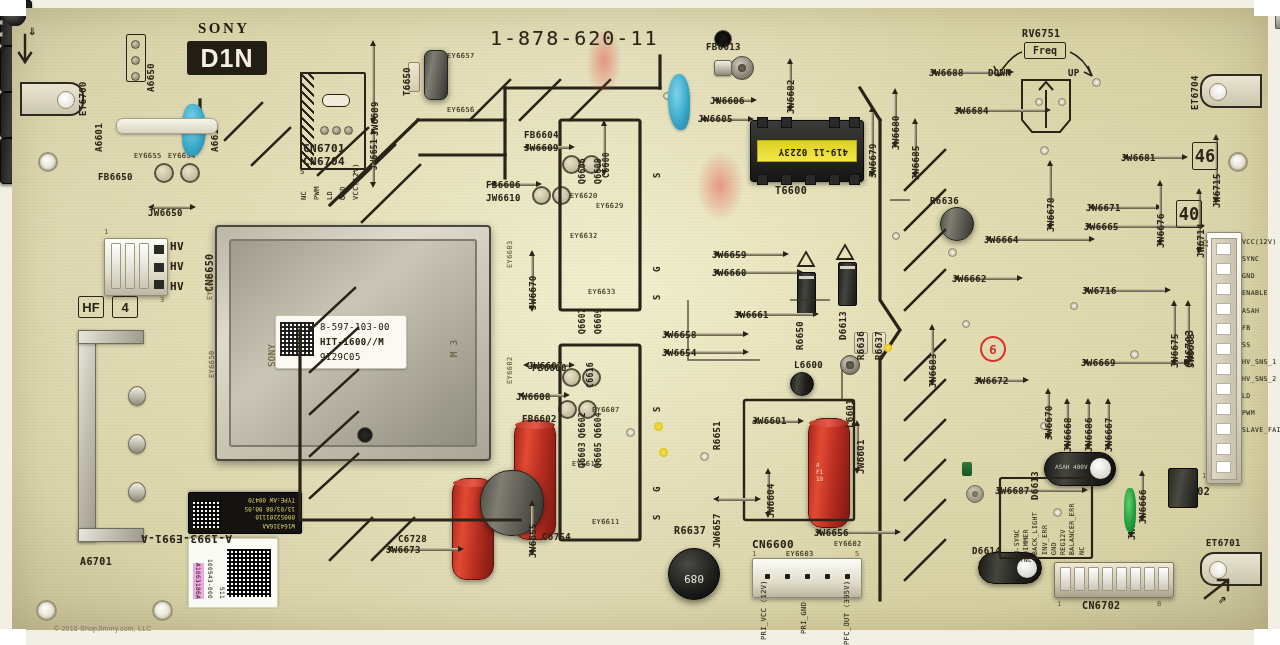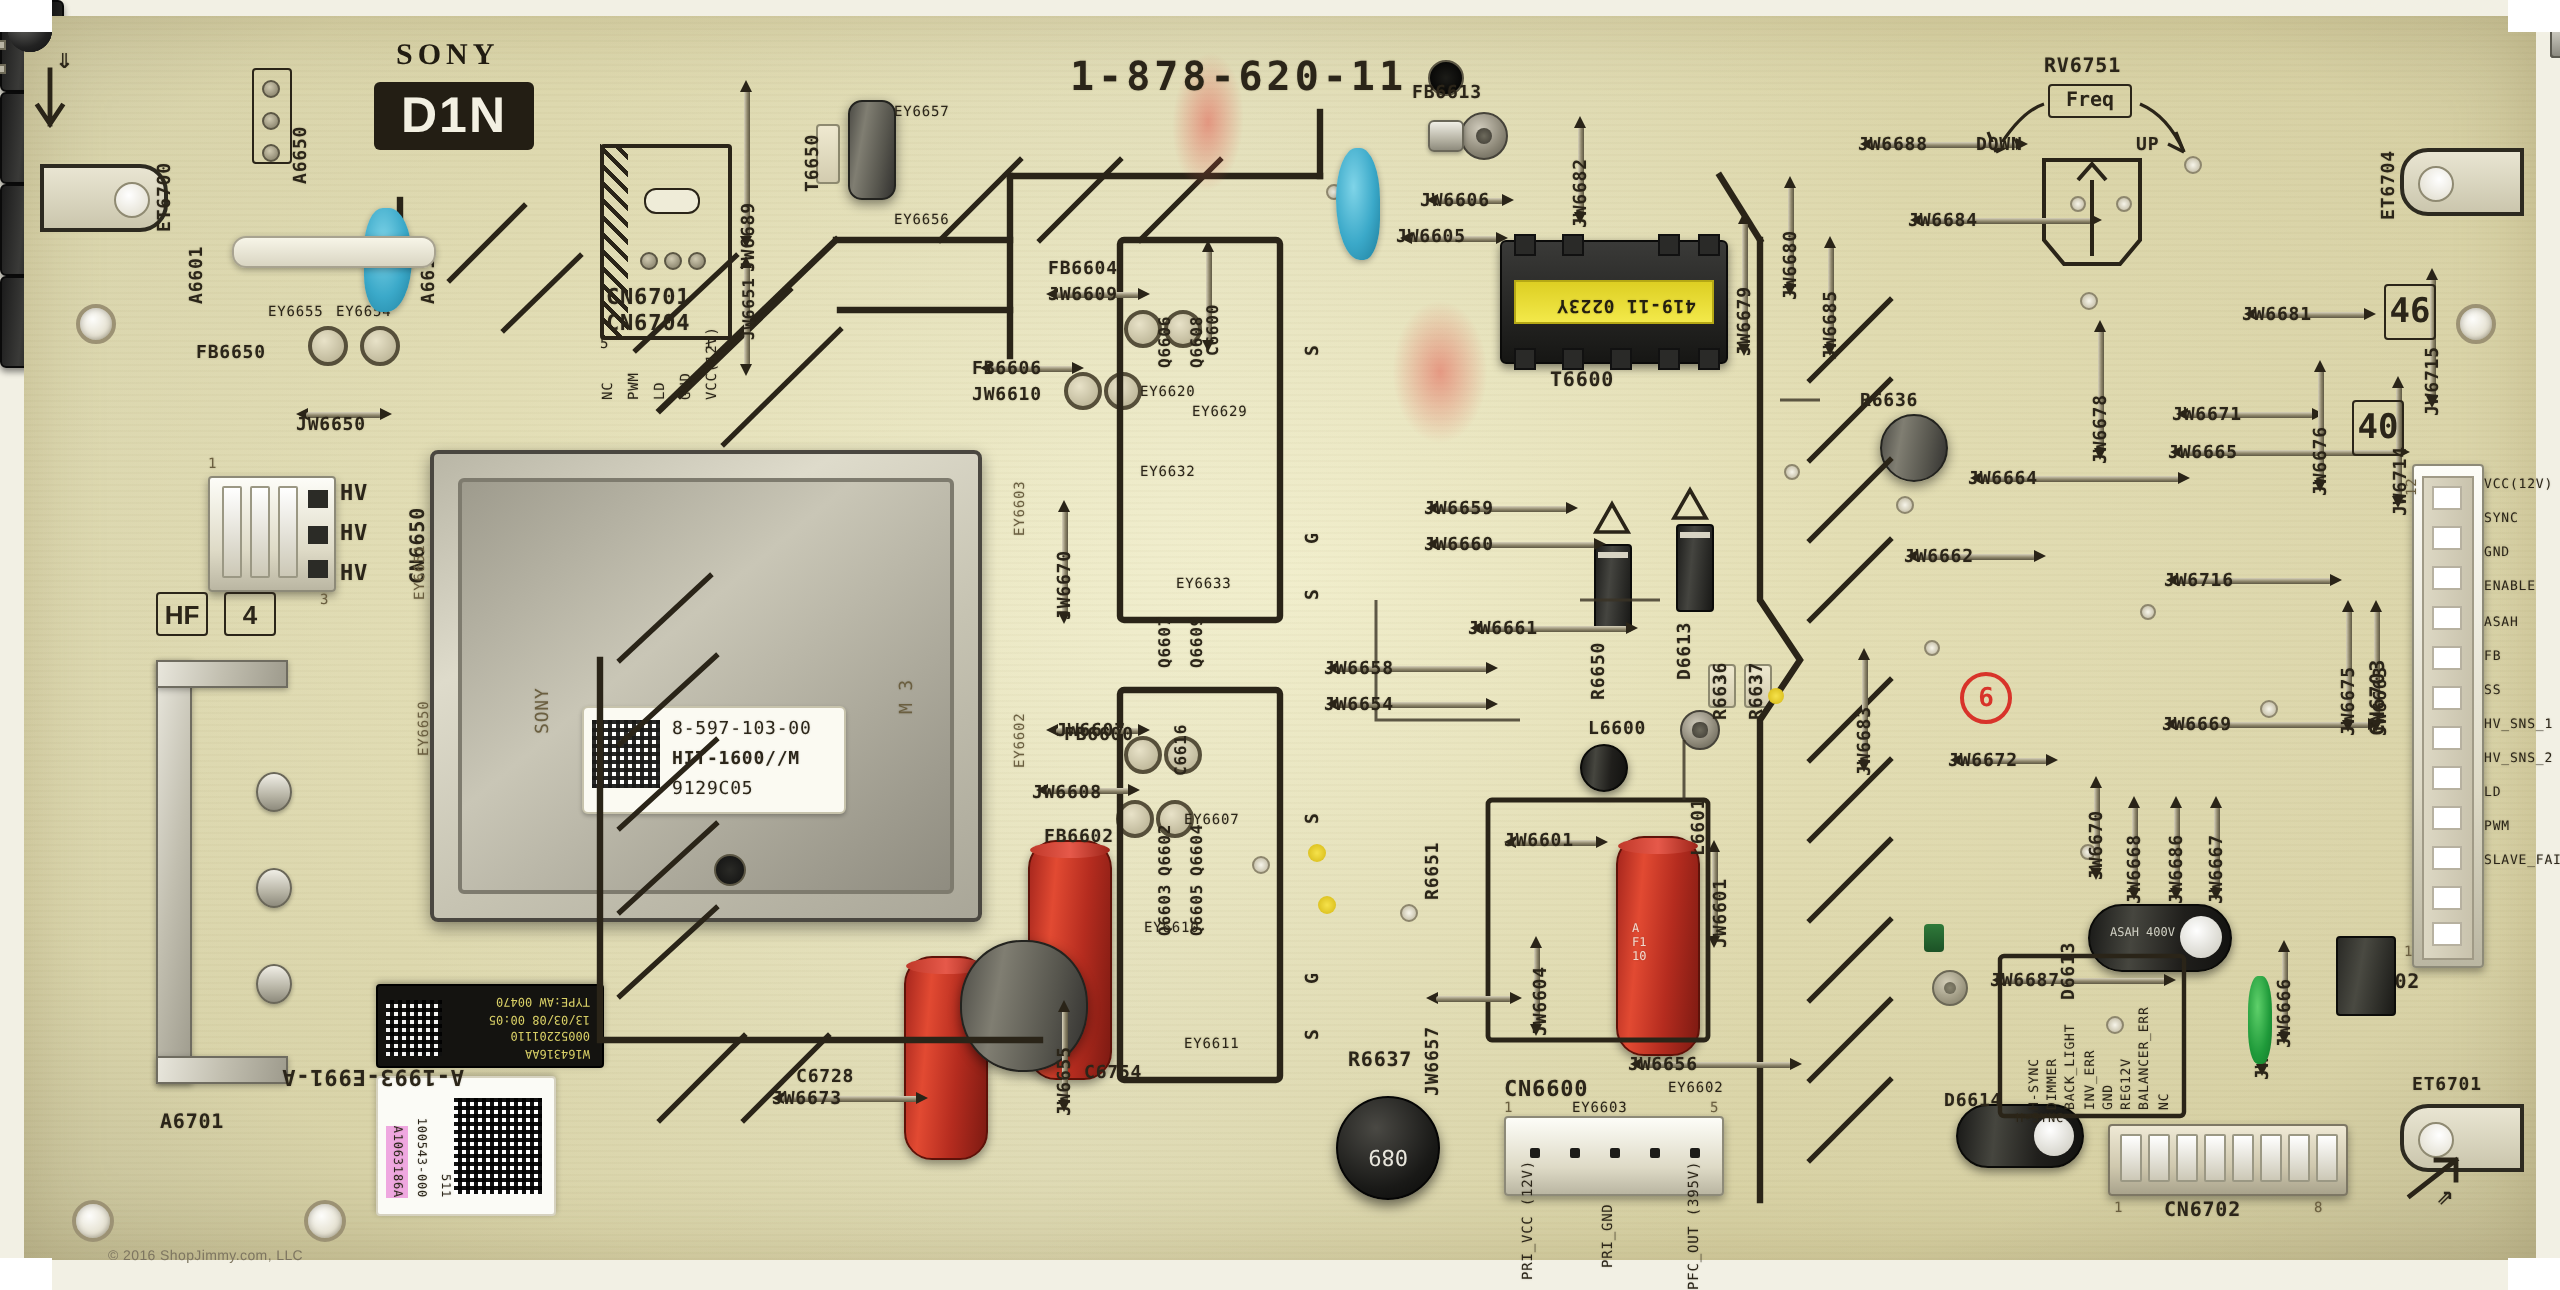--- a/index.html
+++ b/index.html
@@ -26,21 +26,21 @@
   .cut.tr{right:0;top:0;width:26px;height:16px;}
   .cut.bl{left:0;bottom:0;width:26px;height:16px;}
   .cut.br{right:0;bottom:0;width:26px;height:16px;}
 
   
   .t{position:absolute;color:#2b2519;font-family:"DejaVu Sans Mono",monospace;white-space:nowrap;
      letter-spacing:.4px;text-shadow:0 0 1px rgba(60,50,25,.25);z-index:20;}
   .s7{font-size:7px;} .s8{font-size:8px;} .s9{font-size:9px;}
   .s10{font-size:10px;} .s11{font-size:11px;}
   .s14{font-size:14px;font-weight:bold;}
-  .s20{font-size:20px;font-weight:bold;letter-spacing:2px;margin-left:45px;}
+  .s20{font-size:20px;font-weight:normal;letter-spacing:2px;}
   .b{font-weight:bold;}
   .rot90{transform:rotate(-90deg);transform-origin:0 0;}
   .tiny{font-size:6px;letter-spacing:0;color:#5d5136;}
   .faint{color:#6b5f40;}
 
   
   .jw{position:absolute;height:5px;z-index:14;}
   .jw .bar{position:absolute;left:5px;right:5px;top:1px;height:3px;
     background:linear-gradient(180deg,#d8d2bb,#8e866b 55%,#5e5843);border-radius:2px;}
   .jw .ah{position:absolute;top:-1px;width:0;height:0;border-top:3.5px solid transparent;border-bottom:3.5px solid transparent;}
@@ -272,21 +272,21 @@
   <div class="dinbox" style="left:187px;top:41px;width:80px;height:34px;">
     <span>D1N</span>
   </div>
 
   <div class="t s20" style="left:490px;top:26px;">1-878-620-11</div>
   <div class="redsmudge" style="left:696px;top:150px;width:48px;height:72px;"></div>
   <div class="redsmudge" style="left:586px;top:26px;width:36px;height:70px;transform:rotate(3deg);"></div>
 
   <div class="transformer" style="left:215px;top:225px;width:272px;height:232px;">
     <div class="inner"></div>
-    <div class="lbl" style="left:74px;top:88px;width:130px;height:52px;margin-top:38px;">
+    <div class="lbl" style="left:58px;top:88px;width:130px;height:52px;">
       <div class="qr" style="left:4px;top:6px;width:34px;height:34px;opacity:.9;"></div>
       <div class="t s9" style="left:44px;top:6px;">8-597-103-00</div>
       <div class="t s9 b" style="left:44px;top:21px;">HIT-1600//M</div>
       <div class="t s9" style="left:44px;top:36px;">9129C05</div>
     </div>
     <div class="t s9 faint rot90" style="left:50px;top:140px;">SONY</div>
     <div class="t s9 faint rot90" style="left:232px;top:130px;">M 3</div>
     <div class="pad" style="left:140px;top:200px;width:14px;height:14px;background:radial-gradient(circle,#2a2a26,#111);"></div>
   </div>
   <div class="t s11 b" style="left:337px;top:205px;"></div>

